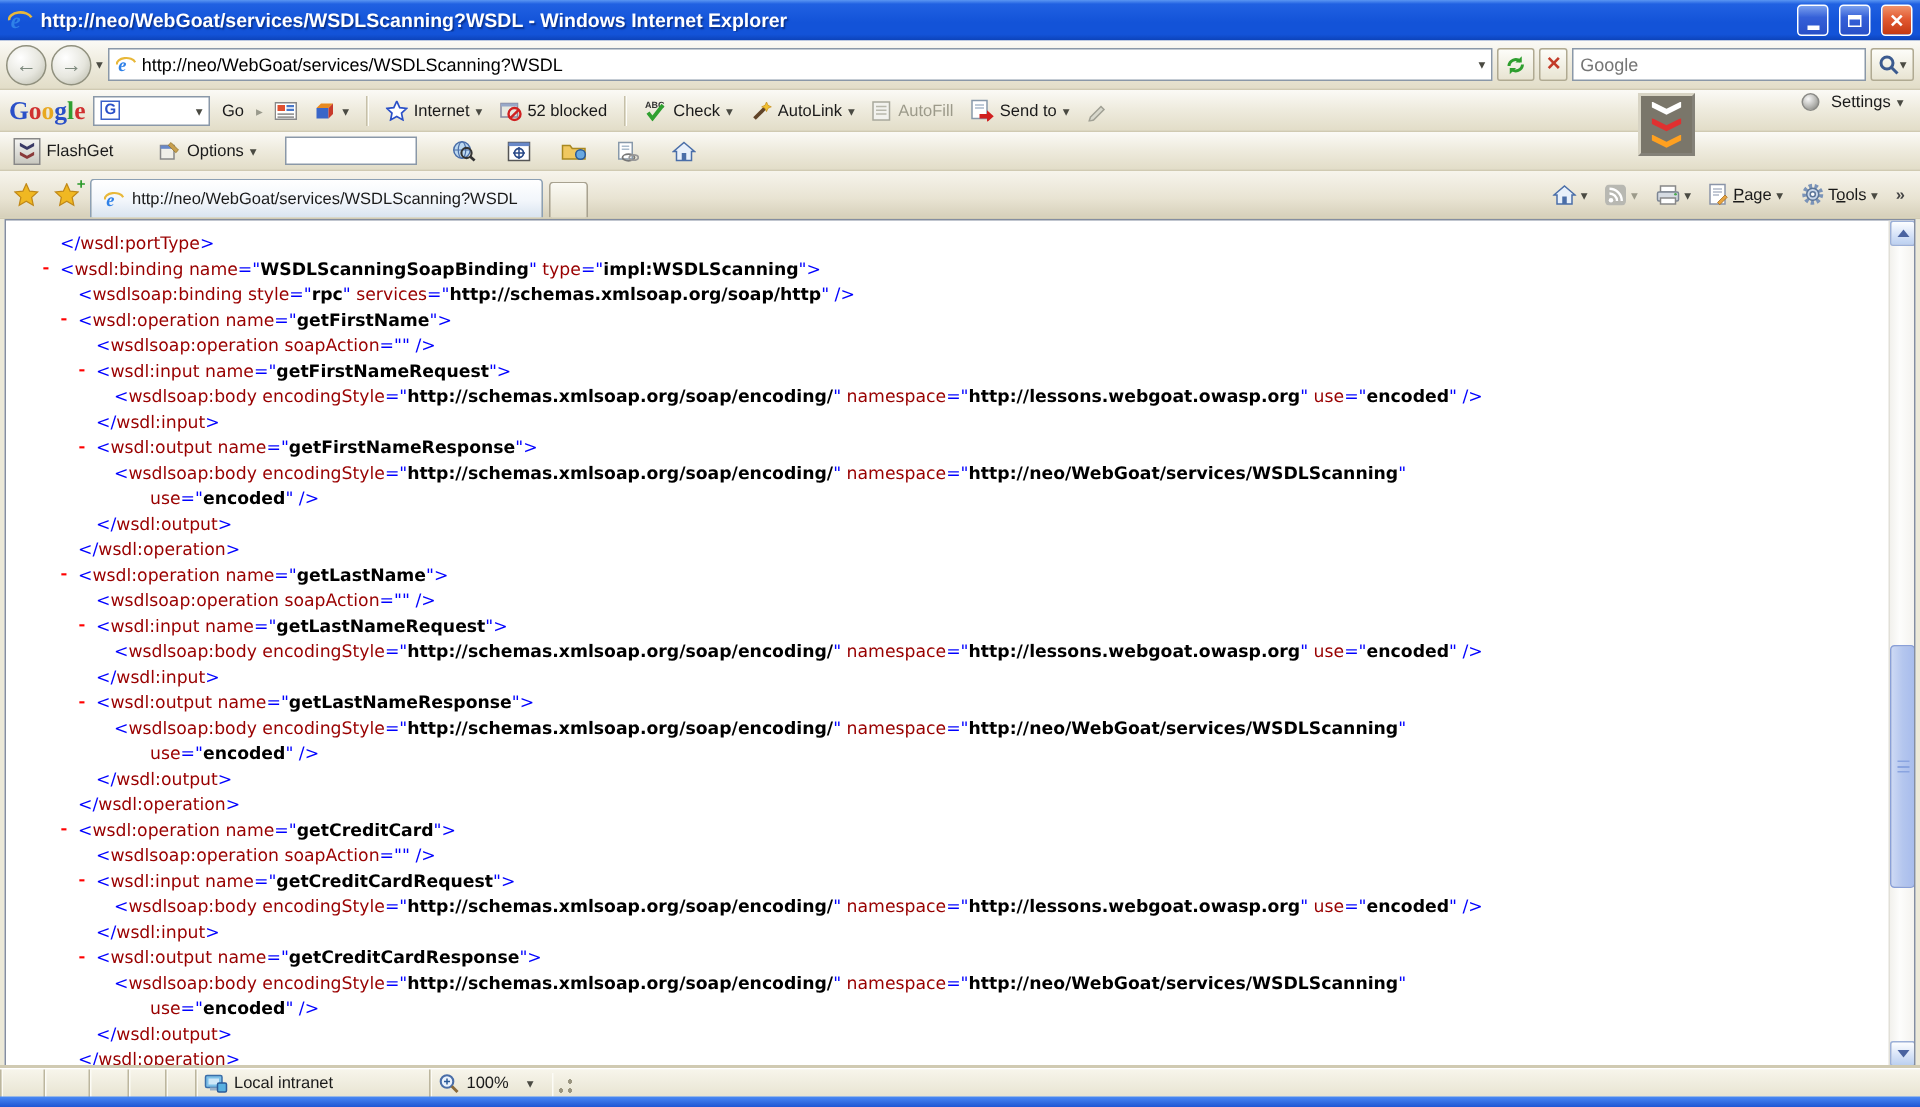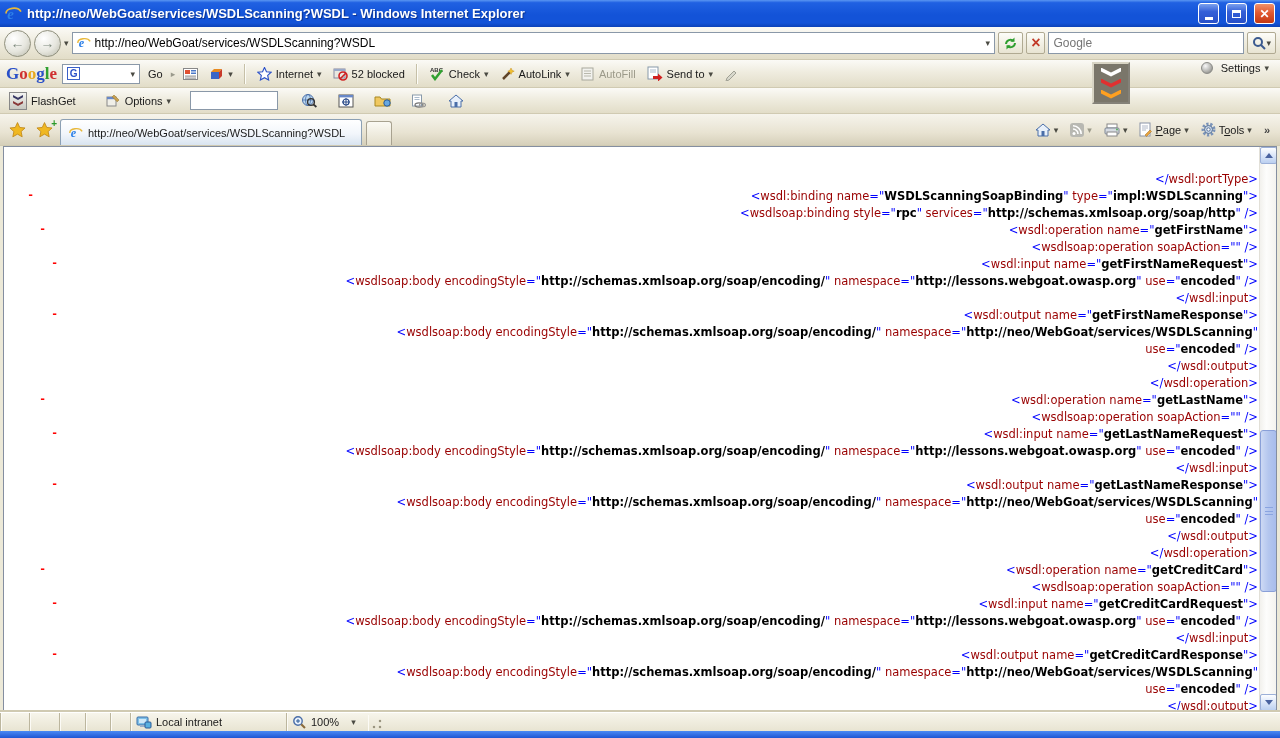--- a/index.html
+++ b/index.html
@@ -61,22 +61,22 @@
     display:flex; align-items:center; gap:5px; padding:0 8px; }
   .tab .tlabel { font-size:11px; white-space:nowrap; overflow:hidden; }
   .tabstub { align-self:flex-end; height:24px; width:26px; border:1px solid #a8a290; border-bottom:none;
     border-radius:3px 3px 0 0; background:linear-gradient(180deg,#fbfaf4,#e4dfcc); }
   .cmdbtn { display:flex; align-items:center; gap:3px; padding:3px 4px; border-radius:2px; white-space:nowrap; }
   .keyu { text-decoration:underline; }
 
   
   .content { position:absolute; top:146px; left:3px; right:3px; bottom:26px; background:#fff;
     border:1px solid #848ea0; overflow:hidden; }
-  .xmlpane { position:absolute; inset:1px 18px 0 0; overflow:hidden; padding-top:19px;
-    font-family:"DejaVu Sans",sans-serif; font-size:11.5px; line-height:17px; white-space:nowrap;text-align:right; }
+  .xmlpane { position:absolute; inset:1px 18px 0 0; overflow:hidden; padding-top:2px;
+    font-family:"DejaVu Sans",sans-serif; font-size:11.5px; line-height:17px; white-space:nowrap; }
   .xline { position:relative; height:17px; }
   .xdash { position:absolute; top:0; color:#ff0000; font-family:"Liberation Mono",monospace; font-weight:bold; font-size:12px; }
   .xm { color:#0000ff; }
   .xt { color:#990000; }
   .xv { color:#000; font-weight:bold; }
   .fragment { height:4px; overflow:hidden; }
   .fragment span { display:inline-block; margin-left:211px; margin-top:-12px; }
 
   
   .sb { position:absolute; top:0; right:0; bottom:0; width:17px; background:linear-gradient(90deg,#f2f1ed,#fdfdfc 40%,#f4f3ef); border-left:1px solid #e2e0d8; }

